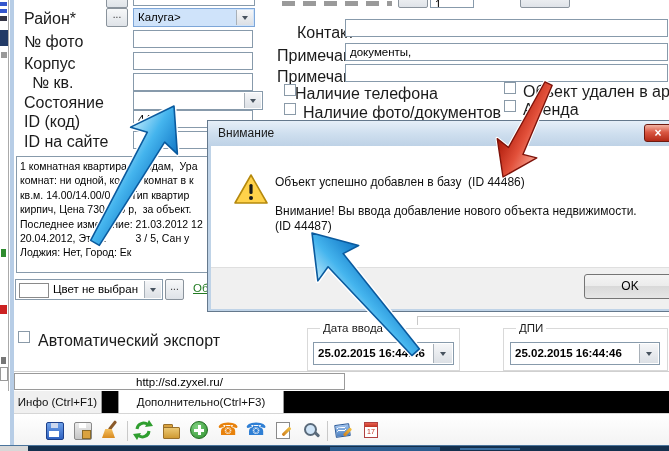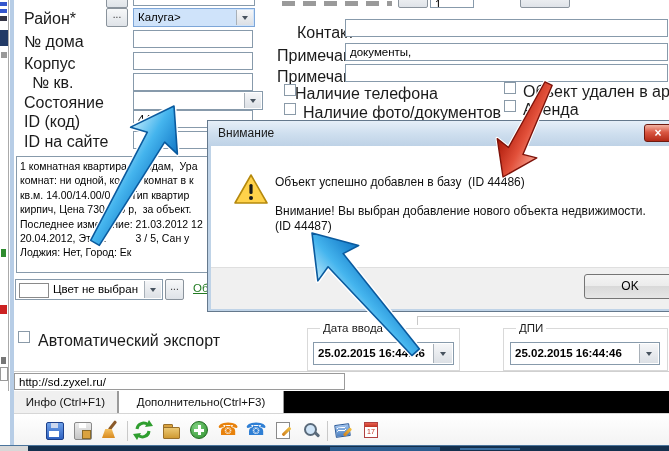--- a/index.html
+++ b/index.html
@@ -76,21 +76,21 @@
 
   <div class="lbl" style="left:10px;top:10px;">Район*</div>
   <div class="dots-btn" style="left:92px;top:8px;width:22px;height:19px;line-height:12px;">...</div>
   <div class="field" style="left:119px;top:8px;width:122px;height:19px;background:#cfe3fa;border-color:#7da6d8;">
     <span>Калуга&gt;</span>
     <span class="combo-btn">
         <span class="chev"></span>
       </span>
   </div>
 
-  <div class="lbl" style="left:10px;top:33px;">№ дома</div>
+  <div class="lbl" style="left:10px;top:33px;">№ фото</div>
   <div class="field" style="left:119px;top:30px;width:120px;height:18px;"></div>
 
   <div class="lbl" style="left:10px;top:55px;">Корпус</div>
   <div class="field" style="left:119px;top:52px;width:120px;height:18px;"></div>
 
   <div class="lbl" style="left:18px;top:74px;">№ кв.</div>
   <div class="field" style="left:119px;top:73px;width:120px;height:18px;"></div>
 
   <div class="lbl" style="left:10px;top:94px;">Состояние</div>
   <div class="field" style="left:119px;top:91px;width:130px;height:19px;">
@@ -159,21 +159,21 @@
 <div class="gb" style="left:503px;top:328px;width:165px;height:43px;"></div>
 <div class="gb-lbl" style="left:516px;top:322px;">ДПИ</div>
 <div class="field" style="left:510px;top:342px;width:150px;height:23px;font-weight:bold;line-height:17px;">
   <span>25.02.2015 16:44:46</span>
   <span class="combo-btn" style="width:18px;">
       <span class="chev"></span>
     </span>
 </div>
 
 <div class="abs" style="left:14px;top:371px;width:655px;height:1px;background:#d0d0d0;"></div>
-<div class="field" style="left:14px;top:373px;width:331px;height:17px;border-color:#9a9a9a;line-height:12px;">http://sd.zyxel.ru/</div>
+<div class="field" style="left:14px;top:373px;width:331px;height:17px;border-color:#9a9a9a;line-height:12px;text-align:center;">http://sd.zyxel.ru/</div>
 
 <svg class="arrow-svg" width="669" height="451" style="z-index:40;">
   <defs>
     <linearGradient id="gBlue" x1="-28" y1="0" x2="28" y2="0" gradientUnits="userSpaceOnUse">
       <stop offset="0" stop-color="#bfe9fb"></stop>
         <stop offset="0.45" stop-color="#45b5ee"></stop>
         <stop offset="1" stop-color="#0f74c4"></stop>
     </linearGradient>
     <linearGradient id="gRed" x1="-22" y1="0" x2="22" y2="0" gradientUnits="userSpaceOnUse">
       <stop offset="0" stop-color="#f6a18f"></stop>
@@ -192,41 +192,41 @@
 <div id="dialog">
   <div id="dlg-title">Внимание</div>
   <div id="dlg-close">×</div>
   <div id="dlg-client">
     <svg class="abs" style="left:22px;top:27px;" width="36" height="33" viewBox="0 0 36 33">
       <path d="M18 2 L34 30 L2 30 Z" fill="#ffd24a" stroke="#b5890d" stroke-width="1.6" stroke-linejoin="round"></path>
       <rect x="16.4" y="11" width="3.2" height="10" rx="1.5" fill="#1a1a1a"></rect>
       <circle cx="18" cy="25" r="2" fill="#1a1a1a"></circle>
     </svg>
     <div class="dlg-txt" style="top:29px;">Объект успешно добавлен в базу  (ID 44486)</div>
-    <div class="dlg-txt" style="top:58px;">Внимание! Вы выбран добавление нового объекта недвижимости.</div>
+    <div class="dlg-txt" style="top:58px;">Внимание! Вы ввода добавление нового объекта недвижимости.</div>
     <div class="dlg-txt" style="top:73px;">(ID 44487)</div>
   </div>
   <div id="dlg-footer">
     <div id="dlg-ok">OK</div>
   </div>
 </div>
 
 <svg class="arrow-svg" width="669" height="451" style="z-index:60;">
   <g transform="translate(312,233) rotate(-41)">
     <use href="#arrowLong" fill="none" stroke="#ffffff" stroke-width="4.5" stroke-linejoin="round"></use>
     <use href="#arrowLong" fill="url(#gBlue)" stroke="#0a5a9e" stroke-width="1.6" stroke-linejoin="round"></use>
   </g>
   <g transform="translate(503,177) rotate(-154)">
     <use href="#arrowShort" fill="none" stroke="#ffffff" stroke-width="3.5" stroke-linejoin="round"></use>
     <use href="#arrowShort" fill="url(#gRed)" stroke="#7e130a" stroke-width="1.4" stroke-linejoin="round"></use>
   </g>
 </svg>
 
 <div id="tabstrip">
-  <div class="tab" style="left:0;width:104px;background:#f0f0f0;border-right:1px solid #9a9a9a;">Инфо (Ctrl+F1)</div>
+  <div class="tab" style="left:0;width:88px;background:#f0f0f0;border-right:1px solid #9a9a9a;">Инфо (Ctrl+F1)</div>
   <div class="tab" style="left:104px;width:166px;background:#fff;border-left:1px solid #9a9a9a;border-right:1px solid #9a9a9a;">Дополнительно(Ctrl+F3)</div>
 </div>
 
 <div id="toolbar"></div>
 
 <div class="tb-ico" style="left:44px;">
   <span class="abs" style="left:2px;top:2px;width:16px;height:16px;background:linear-gradient(#6ea0e8,#2f62c0);border:1px solid #1c3f8a;border-radius:2px;"></span>
   <span class="abs" style="left:7px;top:3px;width:7px;height:5px;background:#cdd8ee;"></span>
   <span class="abs" style="left:5px;top:11px;width:10px;height:6px;background:#fff;"></span>
 </div>

